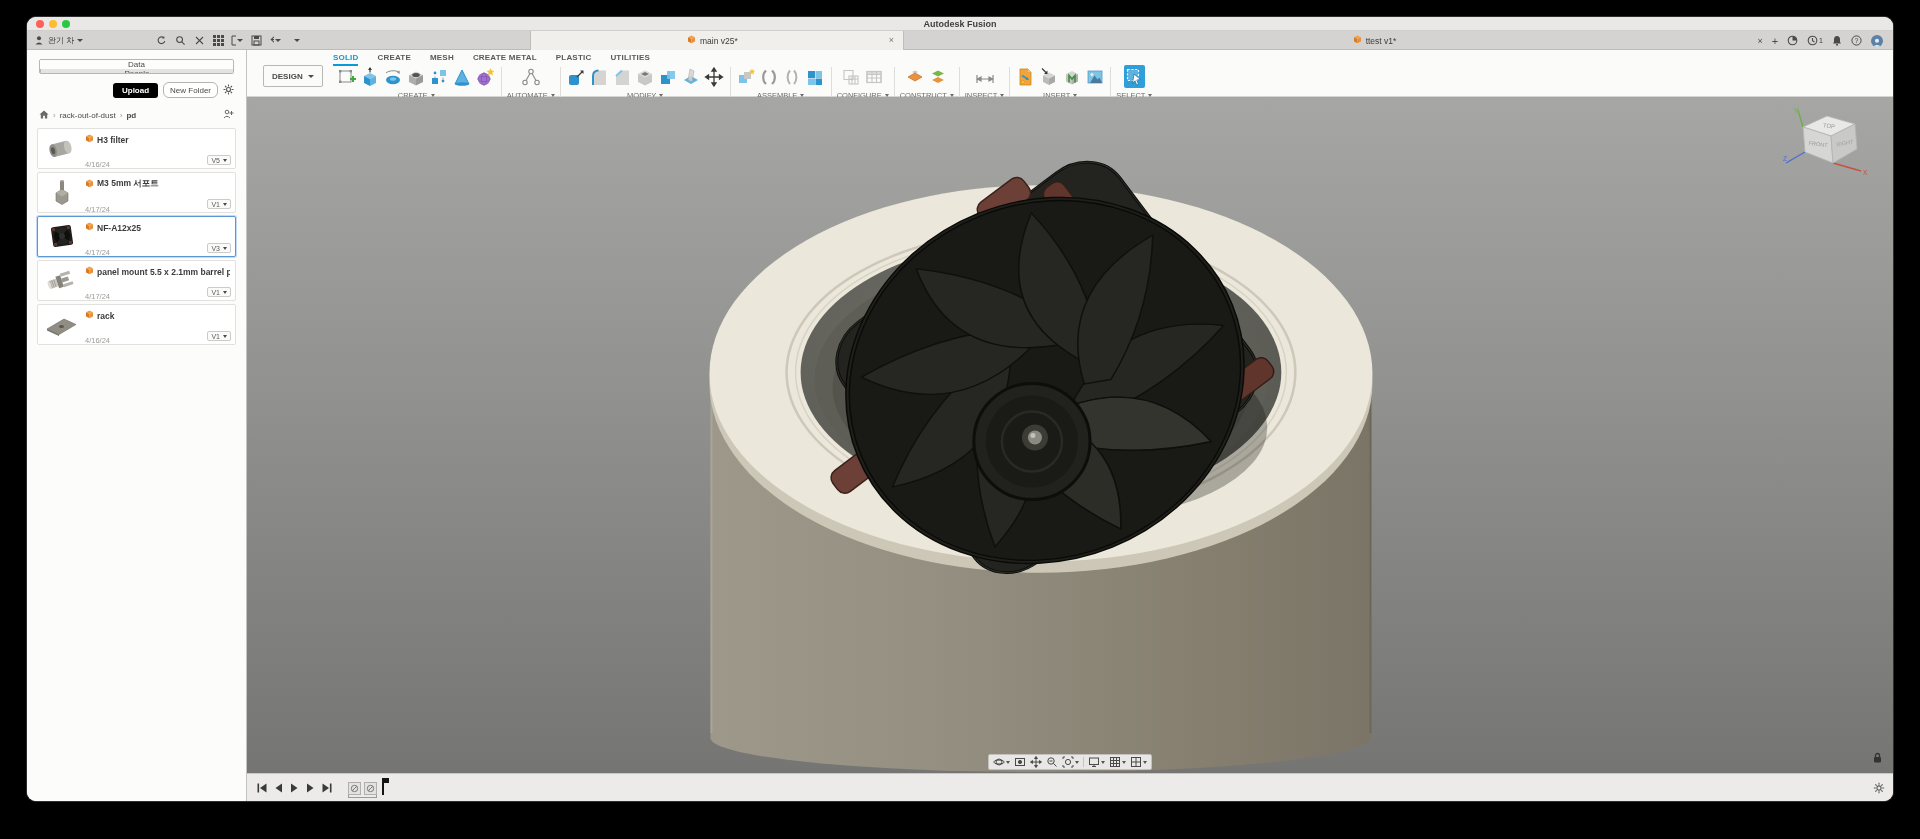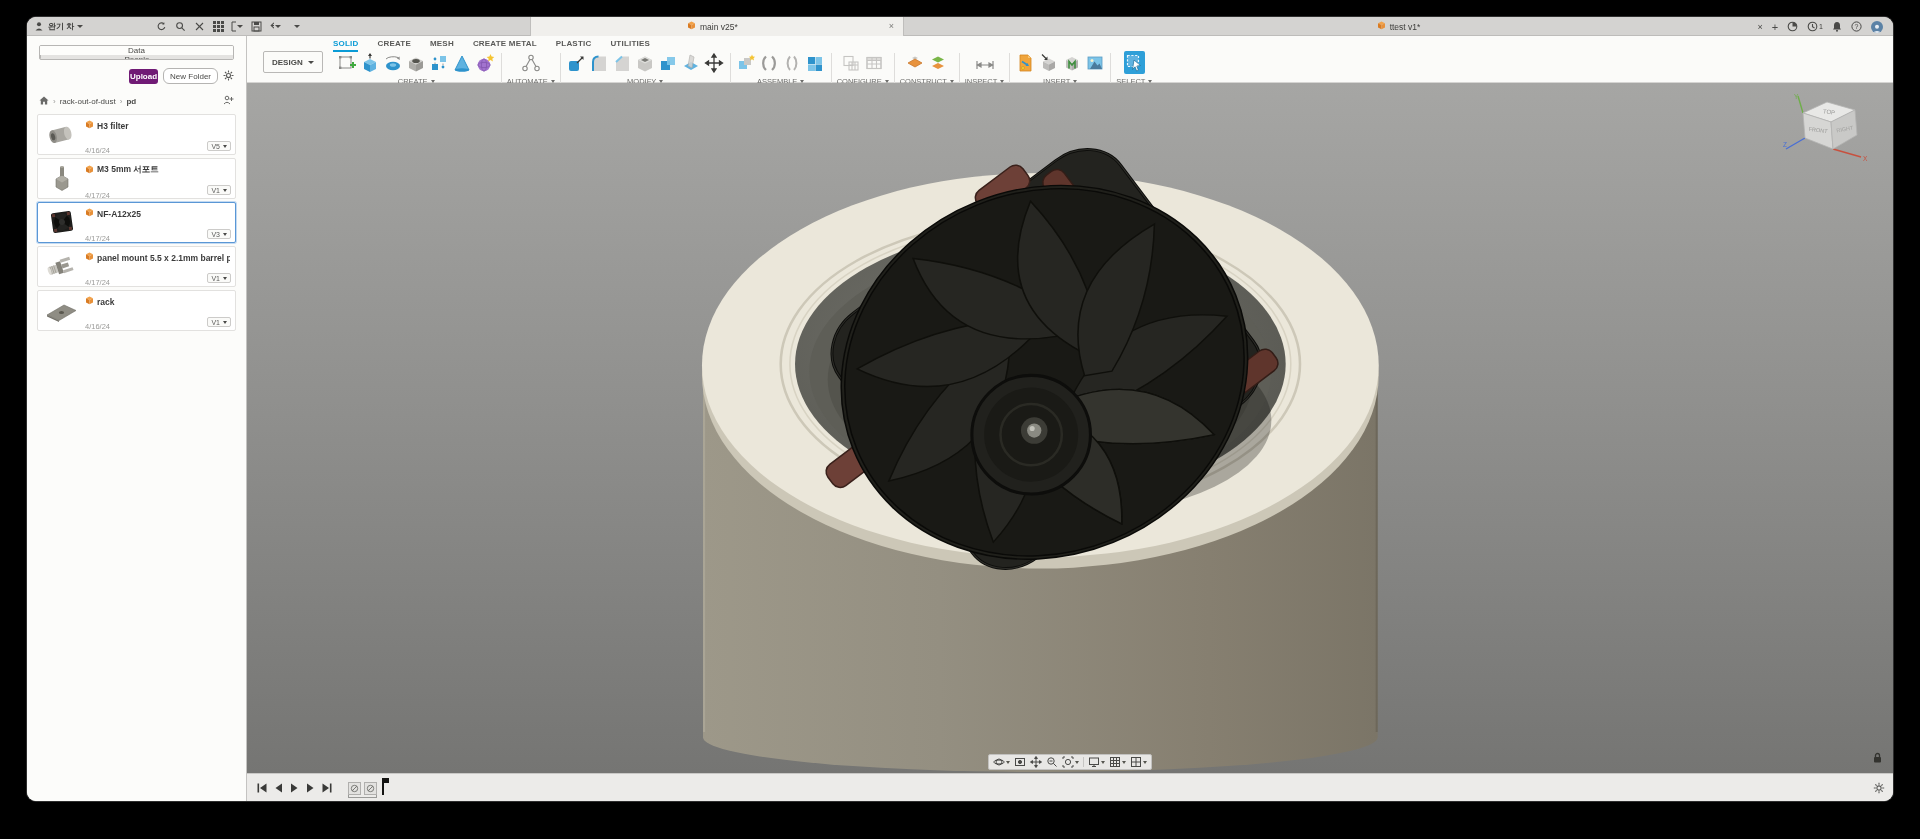--- a/index.html
+++ b/index.html
@@ -11,47 +11,47 @@
   .titlebar { height:14px; flex:none; background:#e9e8e6; border-bottom:1px solid #cfcecd;
               display:flex; align-items:center; justify-content:center; position:relative; }
   .traffic { position:absolute; left:9px; top:3px; display:flex; gap:5px; }
   .tdot { width:8px; height:8px; border-radius:50%; }
   .t-red{background:#ff5f57;} .t-yel{background:#febc2e;} .t-grn{background:#28c840;}
   .apptitle { font-size:9px; font-weight:700; color:#3f3f3d; }
 
   
   .appbar { height:19px; flex:none; background:#d4d3d1; border-bottom:1px solid #bdbcba;
             display:flex; align-items:center; position:relative; font-size:8px; color:#3a3a38; }
-  .hubgroup { display:flex; align-items:center; gap:3px; margin-left:6px;font-weight:bold; }
+  .hubgroup { display:flex; align-items:center; gap:3px; margin-left:6px; }
   .hubname { font-size:8px; color:#3a3a38; }
   .caret { width:0; height:0; border-left:3px solid transparent; border-right:3px solid transparent; border-top:3.5px solid #4a4a48; display:inline-block; }
   .abicons { display:flex; align-items:center; gap:7px; margin-left:72px; }
   .abico { width:12px; height:12px; display:flex; align-items:center; justify-content:center; }
   .abico svg { display:block; }
   .doctab { position:absolute; top:0; height:19px; display:flex; align-items:center; padding:0 7px; }
   .doctab.active { left:503px; width:374px; background:#f0efec; border-left:1px solid #bfbebc; border-right:1px solid #bfbebc; }
-  .doctab.inactive { left:1060px; width:623px; }
+  .doctab.inactive { left:1036px; width:623px; }
   .doctab .tablabel { margin:0 auto; display:flex; align-items:center; gap:4px; font-size:8.5px; color:#3c3c3a; }
   .tabclose { font-size:9px; color:#7a7a78; line-height:1; padding:0 2px; }
   .topright { position:absolute; right:10px; top:0; height:19px; display:flex; align-items:center; gap:9px; }
   .trico { display:flex; align-items:center; justify-content:center; position:relative; font-size:9px; color:#4a4a48; }
   .badge1 { font-size:7px; color:#3a3a38; margin-left:1px; }
   .avatar { width:12px; height:12px; border-radius:50%; background:#5b82a6; overflow:hidden; display:flex; align-items:flex-end; justify-content:center; }
 
   
   .content { flex:1; display:flex; min-height:0; }
 
   
   .datapanel { width:220px; flex:none; background:#fcfcfa; border-right:1px solid #c4c3c1; display:flex; flex-direction:column; }
   .dp-tabs { margin:9px 12px 0; display:flex; height:15px; border:1px solid #b7b6b4; border-radius:2px; overflow:hidden;flex-direction:column; }
   .dp-tab { flex:1; font-size:8px; display:flex; align-items:center; justify-content:center; color:#4a4a48; background:#e4e3e1; }
   .dp-tab.active { background:#fdfdfb; }
   .dp-tab + .dp-tab { border-left:1px solid #b7b6b4; }
   .dp-actions { display:flex; justify-content:flex-end; align-items:center; gap:5px; margin:7px 12px 0; }
-  .upload-btn { background:#701a75; color:#fff; font-size:8px; font-weight:700; padding:3px 1px; border-radius:3px; }
+  .upload-btn { background:#000000; color:#fff; font-size:8px; font-weight:700; padding:3px 9px; border-radius:3px; }
   .newfolder-btn { background:#fff; border:1px solid #b5b4b2; color:#4a4a48; font-size:8px; padding:2.5px 6px; border-radius:6px; }
   .dp-crumb { display:flex; align-items:center; gap:4px; margin:10px 12px 7px; font-size:8px; color:#4a4a48; }
   .crumbsep { color:#9a9a98; font-size:8px; }
   .crumb-last { font-weight:700; }
   .dp-list { padding:0 10px; display:flex; flex-direction:column; gap:3px; }
   .fcard { height:41px; background:#fff; border:1px solid #e2e1df; border-radius:2px; display:flex; position:relative; padding:3px 5px; }
   .fcard.selected { border-color:#5a97d5; box-shadow:0 0 0 1px #c3daf2; }
   .thumb { width:38px; height:33px; flex:none; }
   .fmeta { flex:1; padding-left:4px; min-width:0; padding-top:2px; }
   .fname { font-size:8.5px; font-weight:700; color:#3b3b3b; display:flex; align-items:center; gap:3px; white-space:nowrap; overflow:hidden; }
@@ -99,20 +99,28 @@
   .featbracket { position:absolute; left:0; bottom:0; width:29px; height:3px; border-left:1px solid #9a9a98; border-right:1px solid #9a9a98; border-bottom:1px solid #9a9a98; }
   .playhead { width:2px; height:17px; background:#141412; margin-left:2px; position:relative; align-self:flex-start; margin-top:1px; }
   .playhead::after { content:""; position:absolute; top:0; left:2px; width:5px; height:5px; background:#141412; }
   .tlgear { margin-left:auto; display:flex; align-items:center; }
 </style>
 </head>
 <body>
 
 <div class="window">
 
+  <div class="titlebar">
+    <div class="traffic">
+      <span class="tdot t-red"></span>
+      <span class="tdot t-yel"></span>
+      <span class="tdot t-grn"></span>
+    </div>
+    <span class="apptitle">Autodesk Fusion</span>
+  </div>
 
   <div class="appbar">
     <div class="hubgroup">
       <span class="abico">
           <svg width="10" height="10">
             <circle cx="5" cy="3.2" r="2" fill="#4a4a48"></circle>
             <path d="M1.5,9.5 Q5,5.5 8.5,9.5 Z" fill="#4a4a48"></path>
           </svg>
         </span>
       <span class="hubname">완기 차</span>

